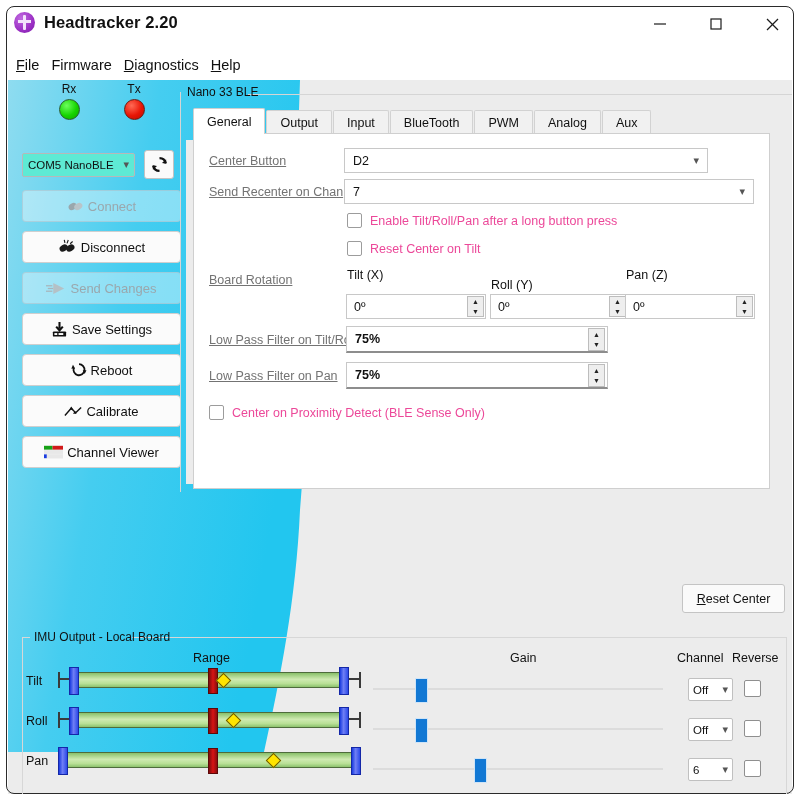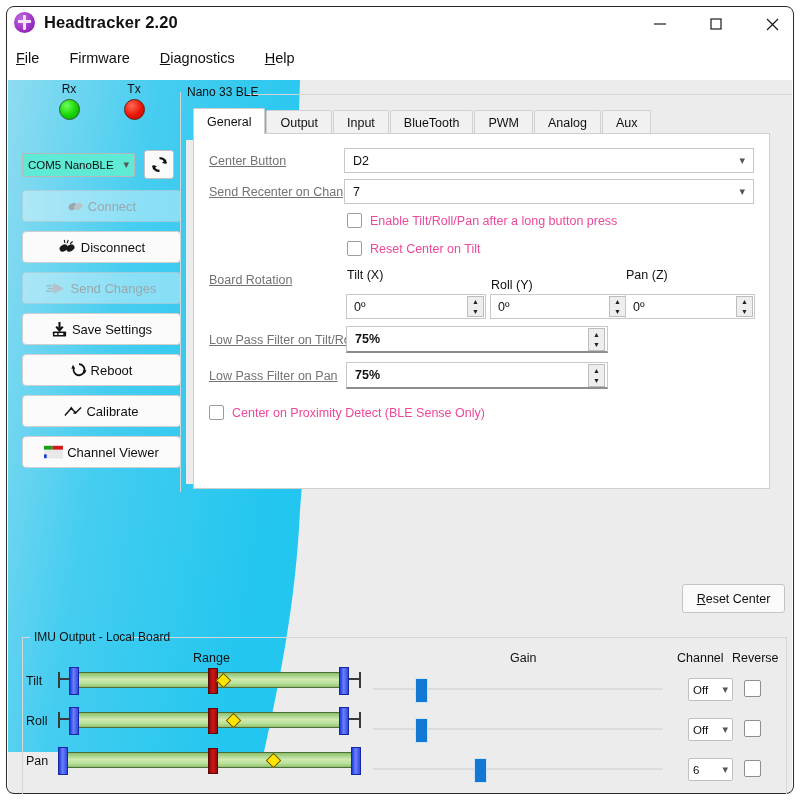--- a/index.html
+++ b/index.html
@@ -51,22 +51,22 @@
   }
   .wc svg { display: block; }
   .titlebar-border {
     position: absolute; left: 6px; top: 6px; width: 788px; height: 788px;
     border: 1.4px solid #2b2b2b; border-radius: 8px; pointer-events: none;
   }
 
   
   .menubar {
     position: absolute; left: 0; top: 50px; width: 800px; height: 30px;
-    background: #ffffff; display: flex; 
-    padding-left: 16px; gap: 30px;
+    background: #ffffff; display: flex; align-items: center;
+    padding-left: 16px; gap: 12px;
   }
   .menuitem { font-size: 14.5px; color: #101010; }
   .menuitem u { text-decoration: underline; }
 
   
   .body-area {
     position: absolute; left: 8px; top: 80px; width: 784px; height: 714px;
     background: #ececec; overflow: hidden;
   }
   
@@ -459,21 +459,21 @@
         <div class="tab">BlueTooth</div>
         <div class="tab">PWM</div>
         <div class="tab">Analog</div>
         <div class="tab">Aux</div>
       </div>
 
       <div class="tabcontent">
 
         <div class="field-row" style="left:15px; top:14px;">
           <div class="field-label" style="width:135px">Center Button</div>
-          <div class="combo" style="width:410px">
+          <div class="combo" style="width:364px">
             <span>D2</span>
             <span class="chev">▾</span>
           </div>
         </div>
 
         <div class="field-row" style="left:15px; top:45px;">
           <div class="field-label" style="width:135px">Send Recenter on Chan</div>
           <div class="combo" style="width:410px">
             <span>7</span>
             <span class="chev">▾</span>

